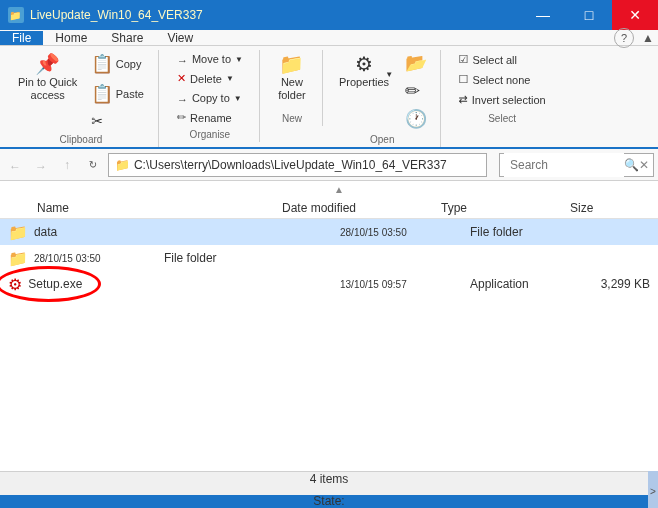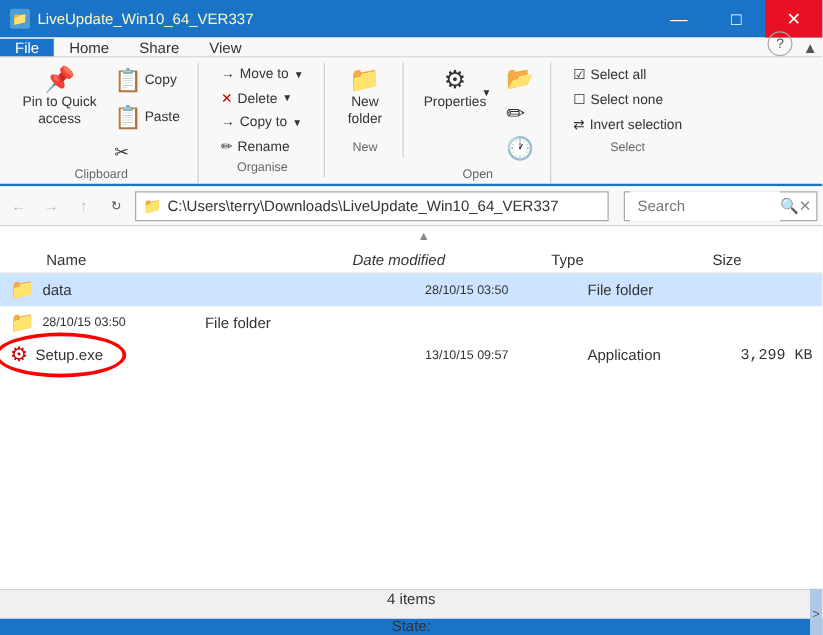--- a/index.html
+++ b/index.html
@@ -20,21 +20,21 @@
     .title-bar-title { font-size: 12px; color: #fef9c3; }
     .title-bar-controls { display: flex; height: 30px; }
     .title-btn { width: 46px; height: 30px; display: flex; align-items: center; justify-content: center; cursor: pointer; color: white; font-size: 14px; }
     .title-btn.close { background: #e81123; }
 
     
     .menu-bar {
       background: #f8f8f8;
       height: 16px;
       display: flex;
-      align-items: flex-end;
+      align-items: center;
       border-bottom: 1px solid #d0d0d0;
     }
     .menu-item {
       padding: 0 12px;
       display: flex;
       align-items: center;
       cursor: pointer;
       font-size: 12px;
       color: #333;
     }
@@ -145,37 +145,37 @@
       font-size: 12px;
       color: #333;
       cursor: pointer;
       user-select: none;
       display: flex;
       align-items: center;
       gap: 2px;
       margin-left: 29px;
     }
     .col-name { flex: 1; }
-    .col-date { width: 130px; font-style: italic; }
+    .col-date { width: 130px; }
     .col-type { width: 100px; }
     .col-size { width: 80px; }
 
     .file-row {
       display: flex;
       align-items: center;
       padding: 0 8px;
       height: 26px;
       cursor: pointer;
     }
     .file-row.selected { background: #cce4ff; }
     .file-icon { font-size: 16px; margin-right: 6px; }
     .file-name { flex: 1; font-size: 12px; color: #333; }
     .file-date { width: 130px; font-size: 10px; color: #333; }
     .file-type { width: 100px; font-size: 12px; color: #333; }
-    .file-size { width: 80px; font-size: 12px; color: #333; text-align: right; font-family: Liberation Mono, monospace; }
+    .file-size { width: 80px; font-size: 12px; color: #333; text-align: right; }
 
     
     .status-bar {
       background: #f0f0f0;
       border-top: 1px solid #d0d0d0;
       height: 24px;
       display: flex;
       align-items: center;
       padding: 0 8px;
       gap: 8px;

